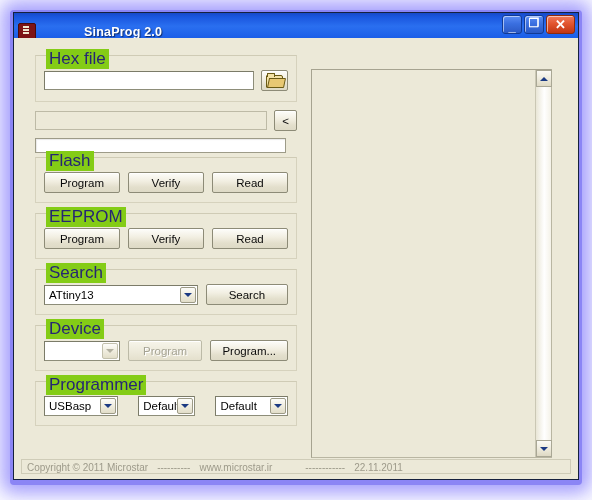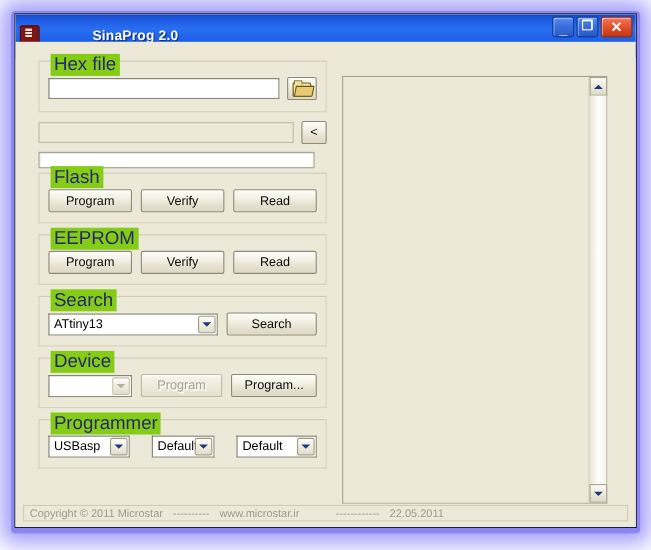--- a/index.html
+++ b/index.html
@@ -494,18 +494,18 @@
       <div class="footer">
         <span class="seg">Copyright © 2011 Microstar</span>
         <span class="sp1"></span>
         <span class="seg">----------</span>
         <span class="sp1"></span>
         <span class="seg">www.microstar.ir</span>
         <span class="sp2"></span>
         <span class="sp1"></span>
         <span class="seg">------------</span>
         <span class="sp1"></span>
-        <span class="seg">22.05.2011</span>
+        <span class="seg">22.11.2011</span>
       </div>
 
     </div>
   </div>
 </div>
 
 </body></html>

